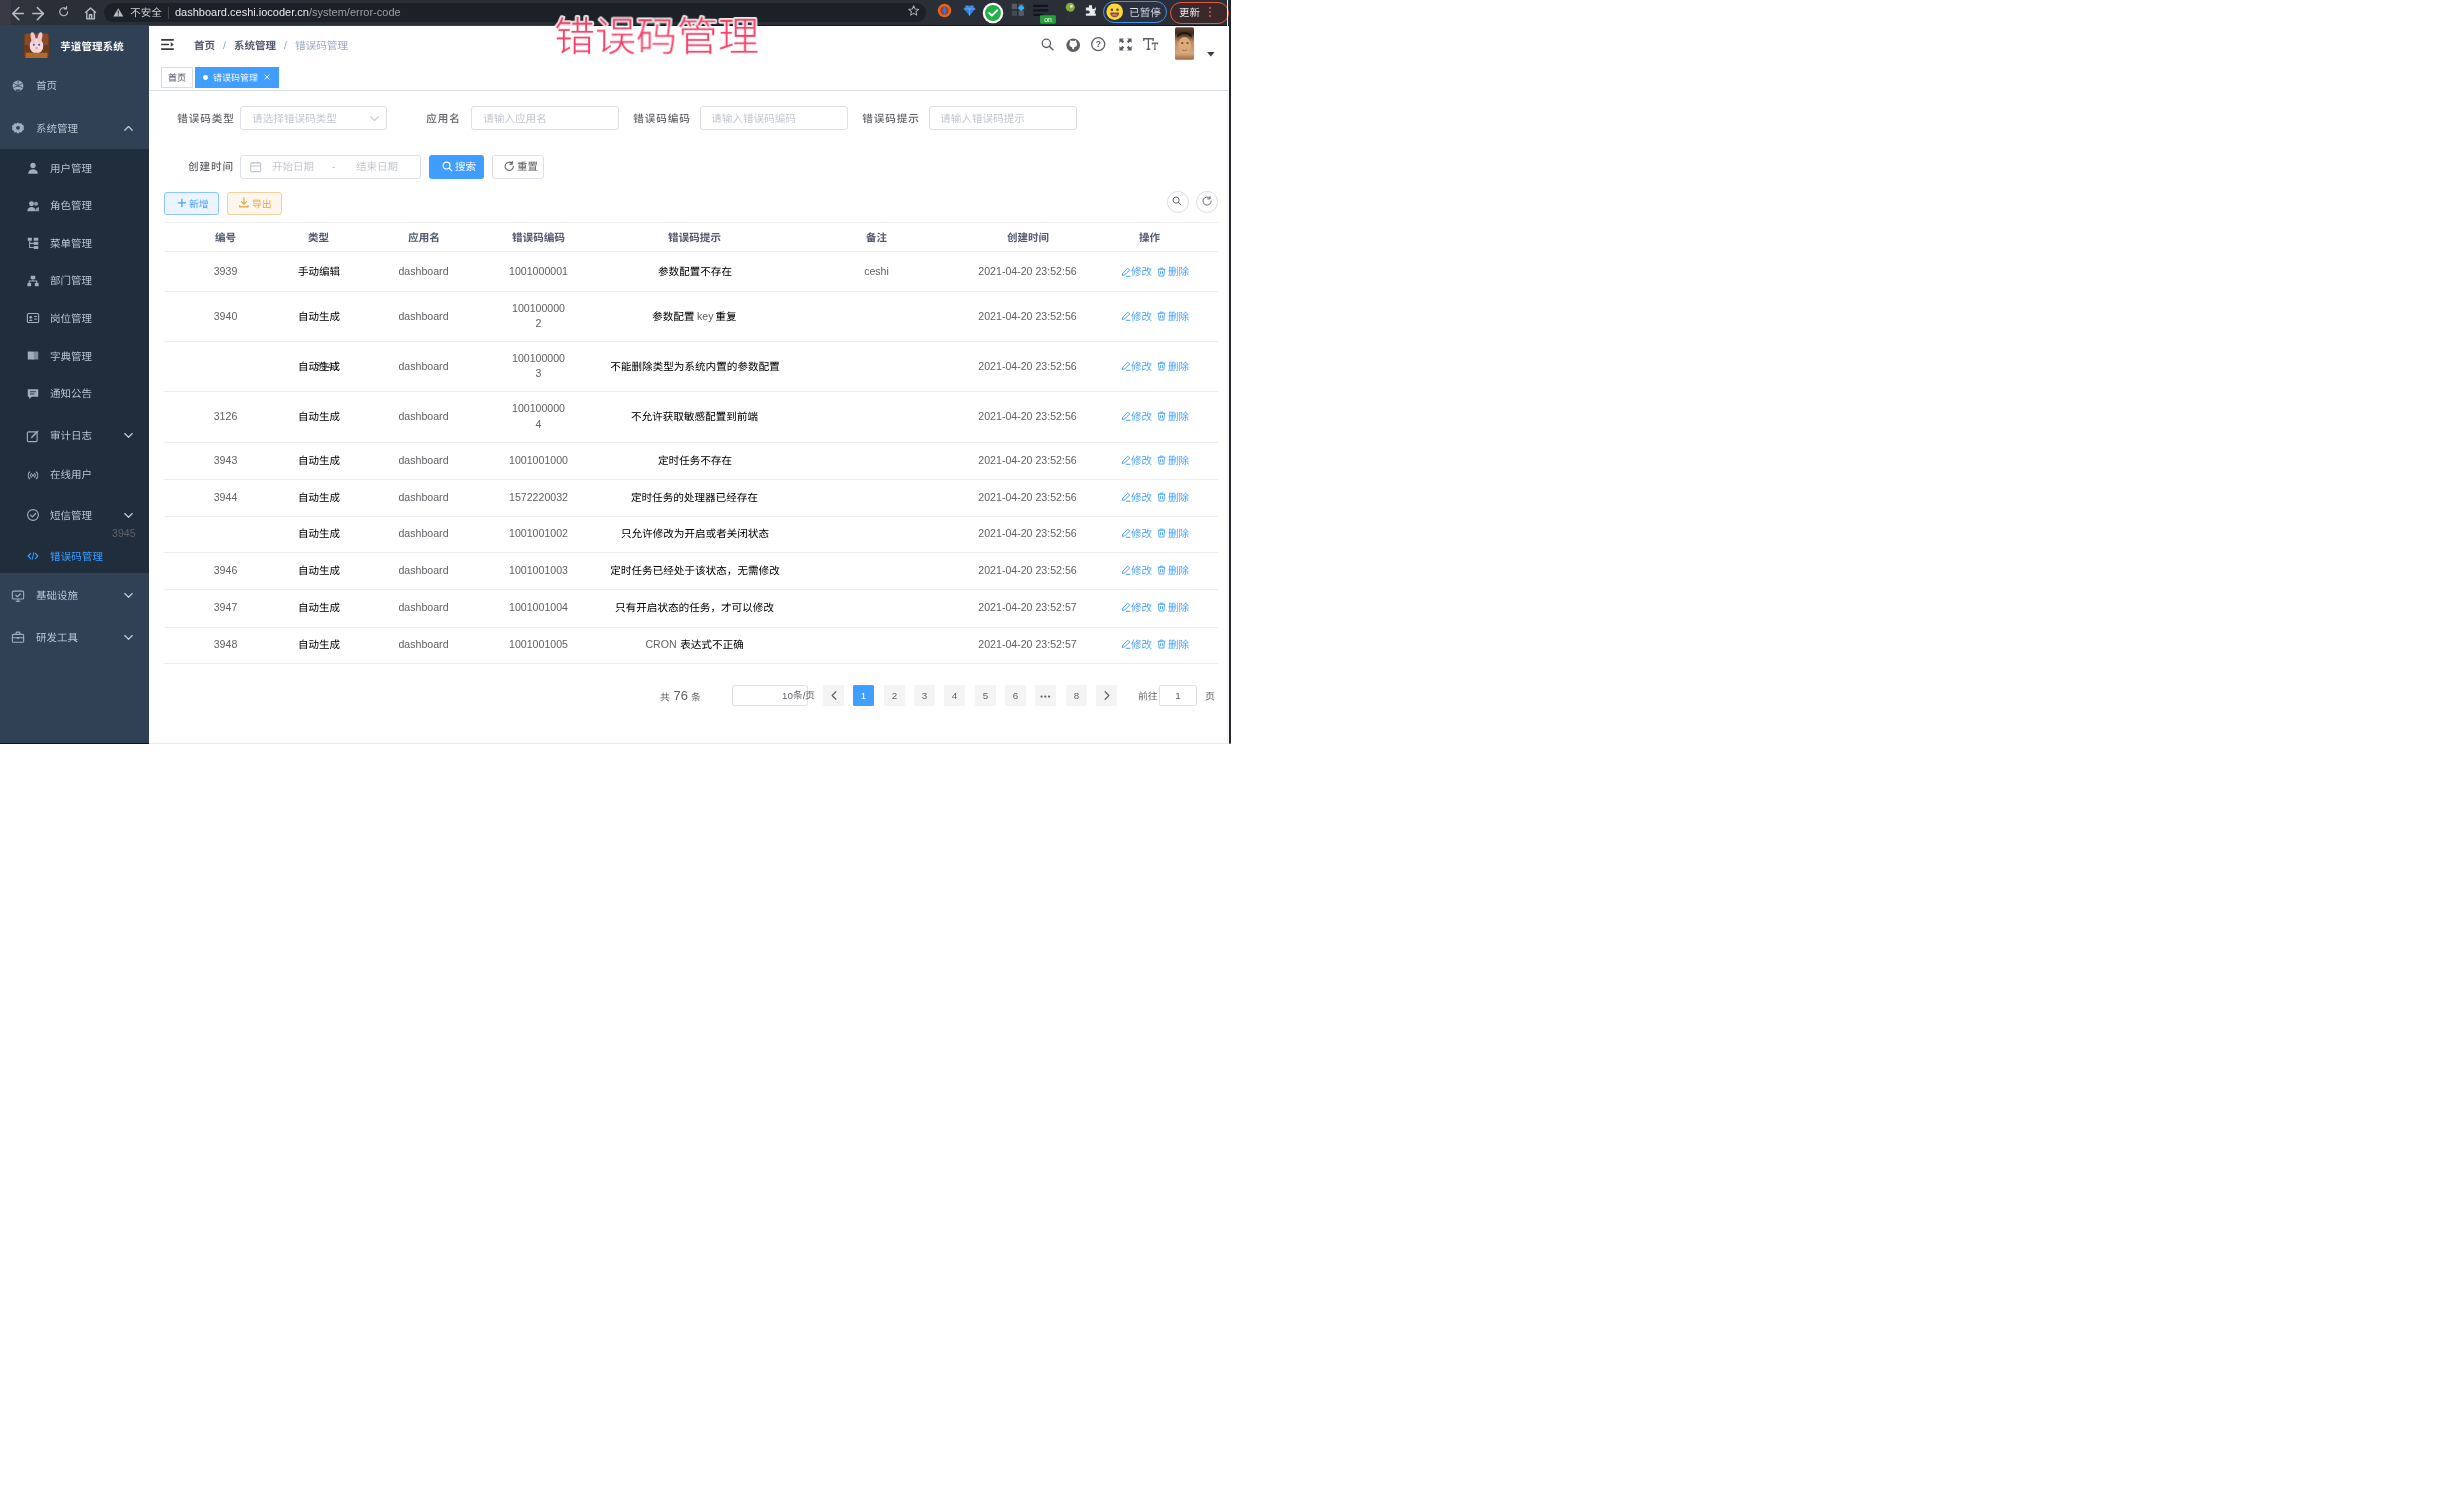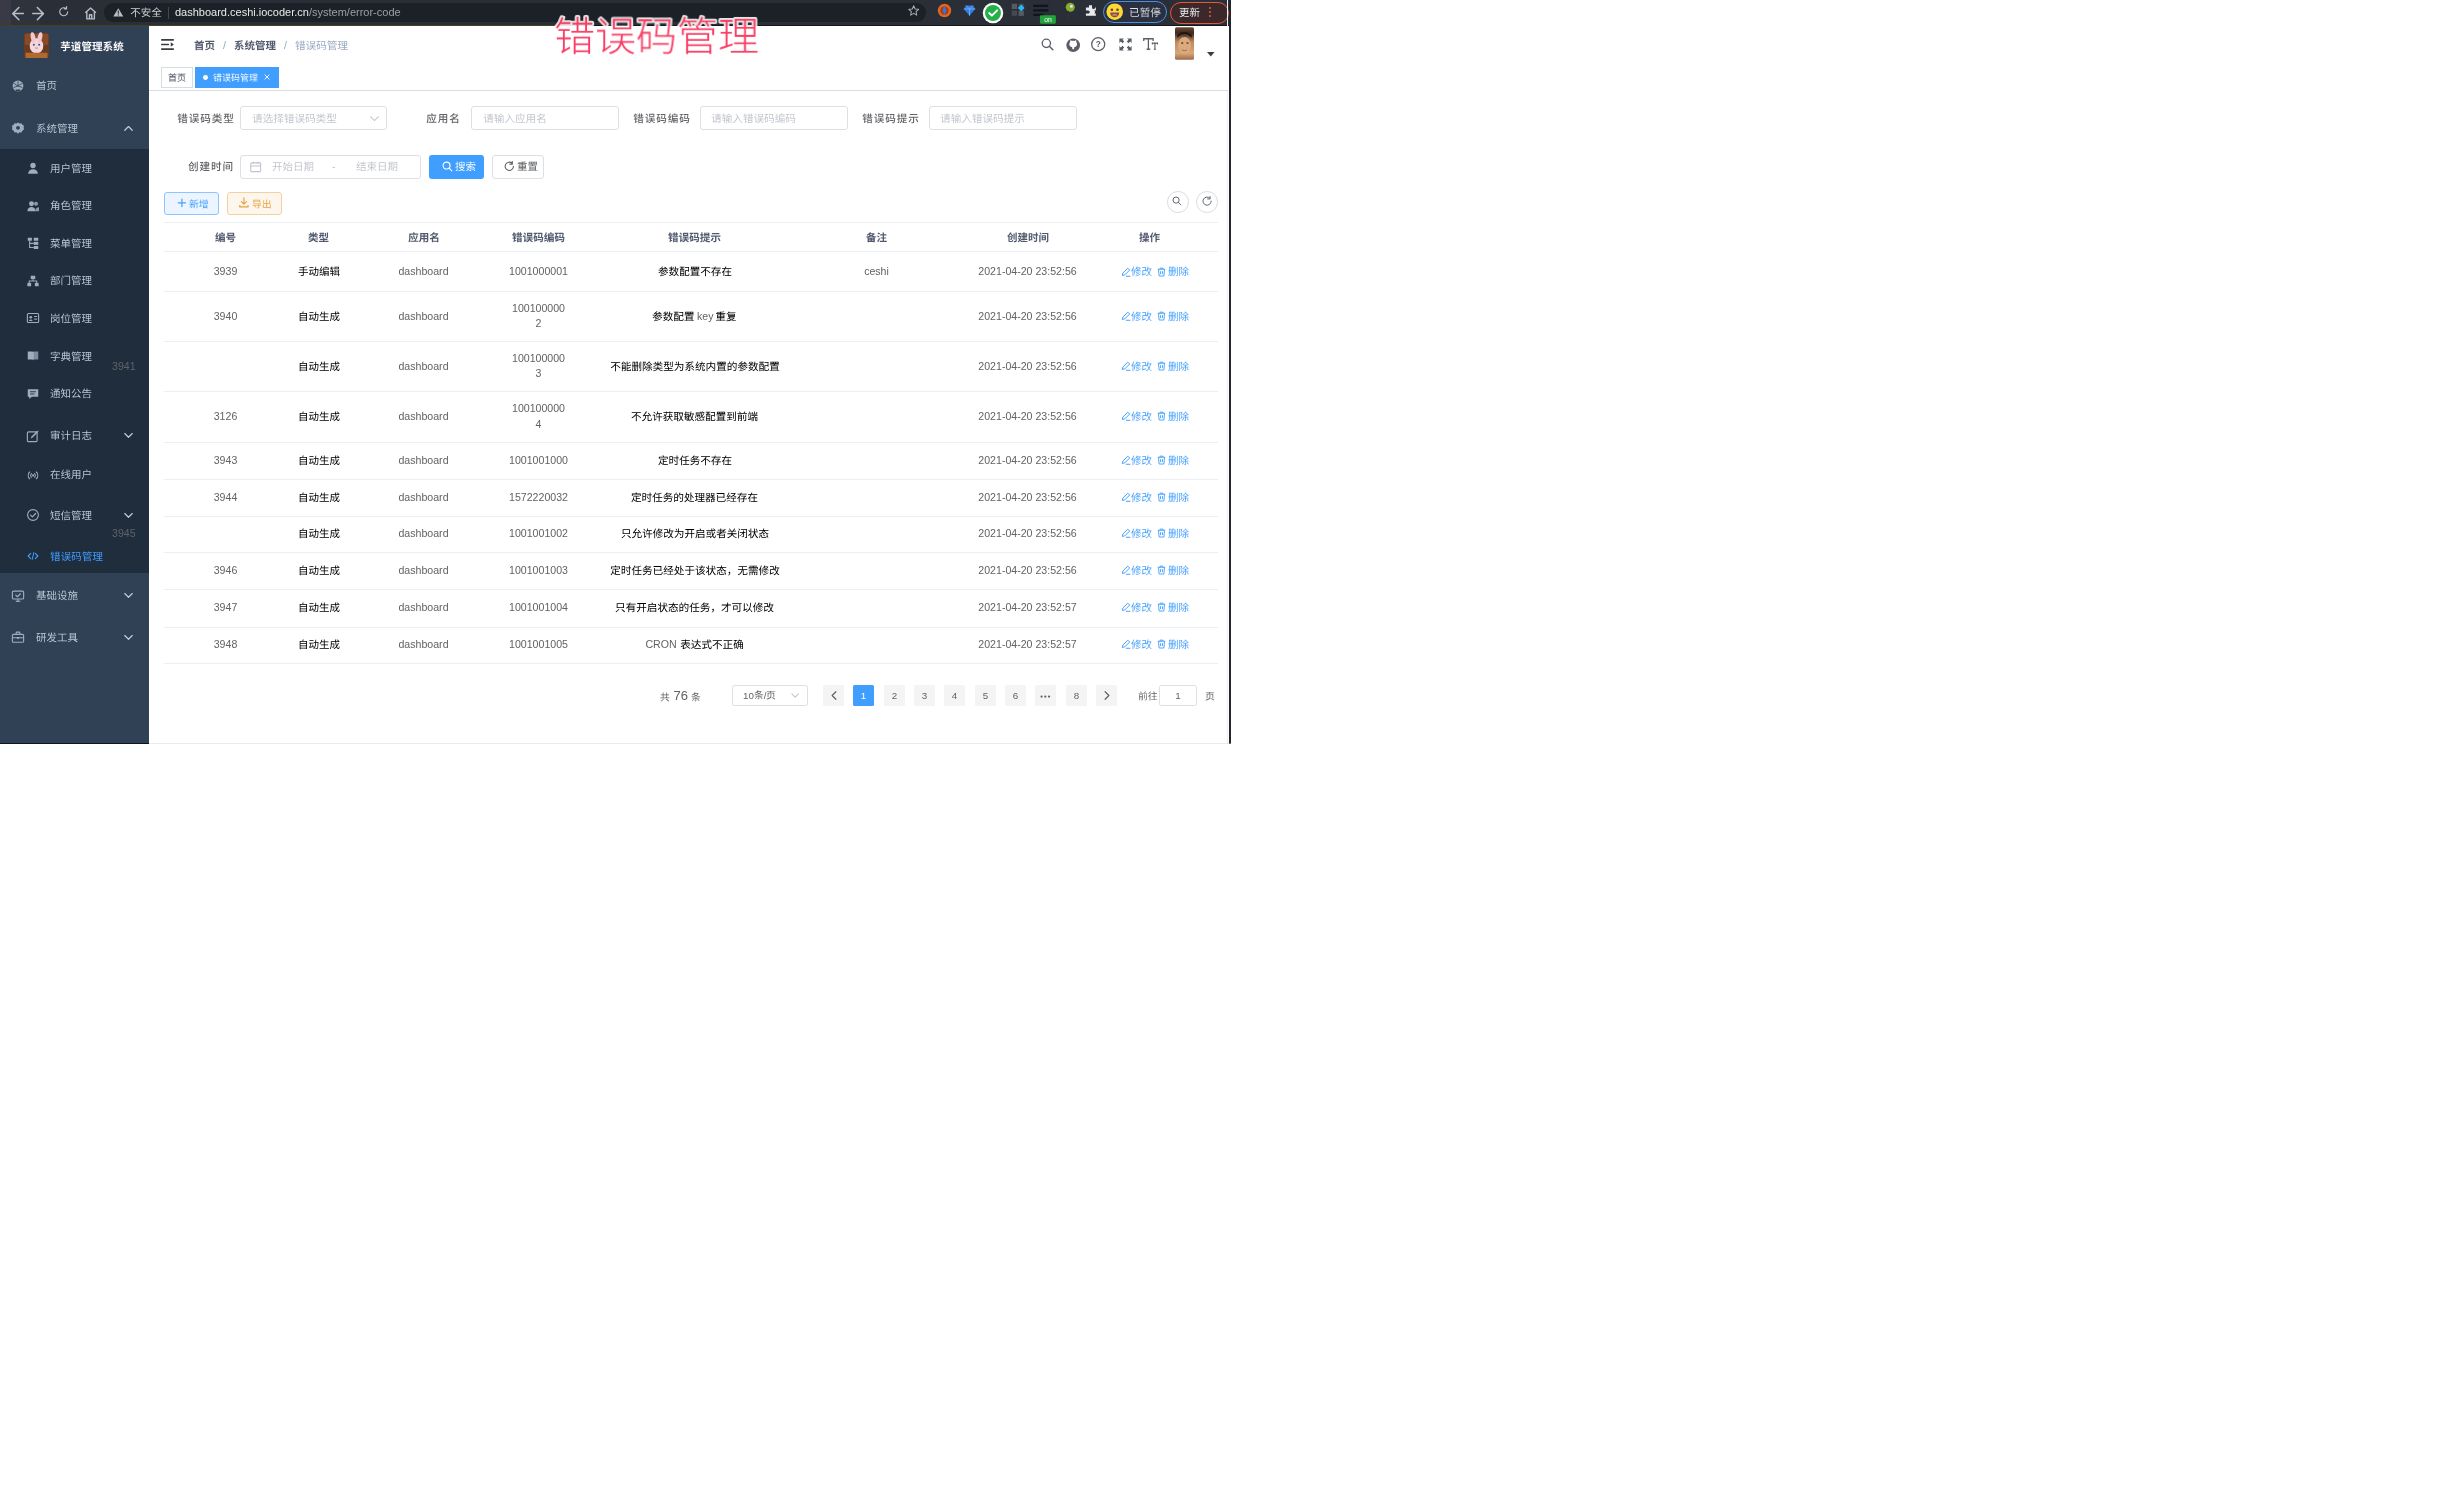--- a/index.html
+++ b/index.html
@@ -935,21 +935,21 @@
     <div style="position:absolute;left:1157px;top:311px;width:9px;height:9.8px;">
       <svg width="9" height="9.8" viewBox="0 0 12 13" style="display:block;">
         <path d="M1 3 H11 M4 3 V1.5 H8 V3 M2 3 L2.8 12 H9.2 L10 3 M4.7 5.5 V9.5 M7.3 5.5 V9.5" fill="none" stroke="#409eff" stroke-width="1.2"></path>
       </svg>
     </div>
     <div style="position:absolute;left:1168px;top:302px;height:29px;line-height:29px;"><svg style="width:21px;height:10.6px;vertical-align:-0.12em;fill:#409eff;" viewBox="0 -880 2000.0 1000">
         <use href="#r5220" x="0"></use>
         <use href="#r9664" x="1000"></use>
       </svg></div>
     <div style="position:absolute;left:164px;top:391px;width:1054px;height:0.8px;background:#ebeef5;"></div>
-    <div style="position:absolute;left:112px;top:352px;width:227px;height:29px;line-height:29px;text-align:left;white-space:nowrap;font-size:10.6px;color:#606266;">3941</div>
+    <div style="position:absolute;left:112px;top:352px;width:227px;height:29px;line-height:29px;text-align:right;white-space:nowrap;font-size:10.6px;color:#606266;">3941</div>
     <div style="position:absolute;left:205px;top:352px;width:227px;height:29px;line-height:29px;text-align:center;white-space:nowrap;font-size:10.6px;color:#606266;"><svg style="width:42px;height:10.6px;vertical-align:-0.12em;" viewBox="0 -880 4000.0 1000">
         <use href="#r81ea" x="0"></use>
         <use href="#r52a8" x="1000"></use>
         <use href="#r751f" x="2000"></use>
         <use href="#r6210" x="3000"></use>
       </svg></div>
     <div style="position:absolute;left:425px;top:351px;width:227px;height:15px;line-height:15px;text-align:center;white-space:nowrap;font-size:10.6px;color:#606266;">100100000</div>
     <div style="position:absolute;left:425px;top:366px;width:227px;height:15px;line-height:15px;text-align:center;white-space:nowrap;font-size:10.6px;color:#606266;">3</div>
     <div style="position:absolute;left:581px;top:352px;width:227px;height:29px;line-height:29px;text-align:center;white-space:nowrap;font-size:10.6px;color:#606266;"><svg style="width:170px;height:10.6px;vertical-align:-0.12em;" viewBox="0 -880 16000.0 1000">
         <use href="#r4e0d" x="0"></use>
@@ -1296,21 +1296,21 @@
     <div style="position:absolute;left:1168px;top:630px;height:29px;line-height:29px;"><svg style="width:21px;height:10.6px;vertical-align:-0.12em;fill:#409eff;" viewBox="0 -880 2000.0 1000">
         <use href="#r5220" x="0"></use>
         <use href="#r9664" x="1000"></use>
       </svg></div>
     <div style="position:absolute;left:660px;top:681px;height:29px;line-height:29px;font-size:13px;color:#606266;"><svg style="width:9.8px;height:9.8px;vertical-align:-0.12em;fill:#606266;" viewBox="0 -880 1000.0 1000">
         <use href="#r5171" x="0"></use>
       </svg> 76 <svg style="width:9.8px;height:9.8px;vertical-align:-0.12em;fill:#606266;" viewBox="0 -880 1000.0 1000">
         <use href="#r6761" x="0"></use>
       </svg></div>
     <div style="position:absolute;left:732px;top:685px;width:76px;height:21px;background:#fff;border:0.8px solid #dcdfe6;border-radius:2.3px;box-sizing:border-box;"></div>
-    <div style="position:absolute;left:743px;top:681px;height:29px;line-height:29px;font-size:9.8px;color:#606266;">10<svg style="width:9.8px;height:9.8px;vertical-align:-0.12em;fill:#606266;" viewBox="0 -880 1000.0 1000">
+    <div style="position:absolute;left:782px;top:681px;height:29px;line-height:29px;font-size:9.8px;color:#606266;">10<svg style="width:9.8px;height:9.8px;vertical-align:-0.12em;fill:#606266;" viewBox="0 -880 1000.0 1000">
         <use href="#r6761" x="0"></use>
       </svg>/<svg style="width:9.8px;height:9.8px;vertical-align:-0.12em;fill:#606266;" viewBox="0 -880 1000.0 1000">
         <use href="#r9875" x="0"></use>
       </svg></div>
     <div style="position:absolute;left:791px;top:693px;width:8.3px;height:4.9px;">
       <svg width="8.3" height="4.9" viewBox="0 0 11 6.5" style="display:block;">
         <path d="M1 1 L5.5 5.5 L10 1" stroke="#c0c4cc" stroke-width="1.4" fill="none" stroke-linecap="round"></path>
       </svg>
     </div>
     <div style="position:absolute;left:823px;top:685px;width:21px;height:21px;background:#f4f4f5;border-radius:1.5px;text-align:center;line-height:21px;font-size:9.8px;color:#606266;"><svg width="6" height="9" viewBox="0 0 8 12" style="vertical-align:-1.1px">

